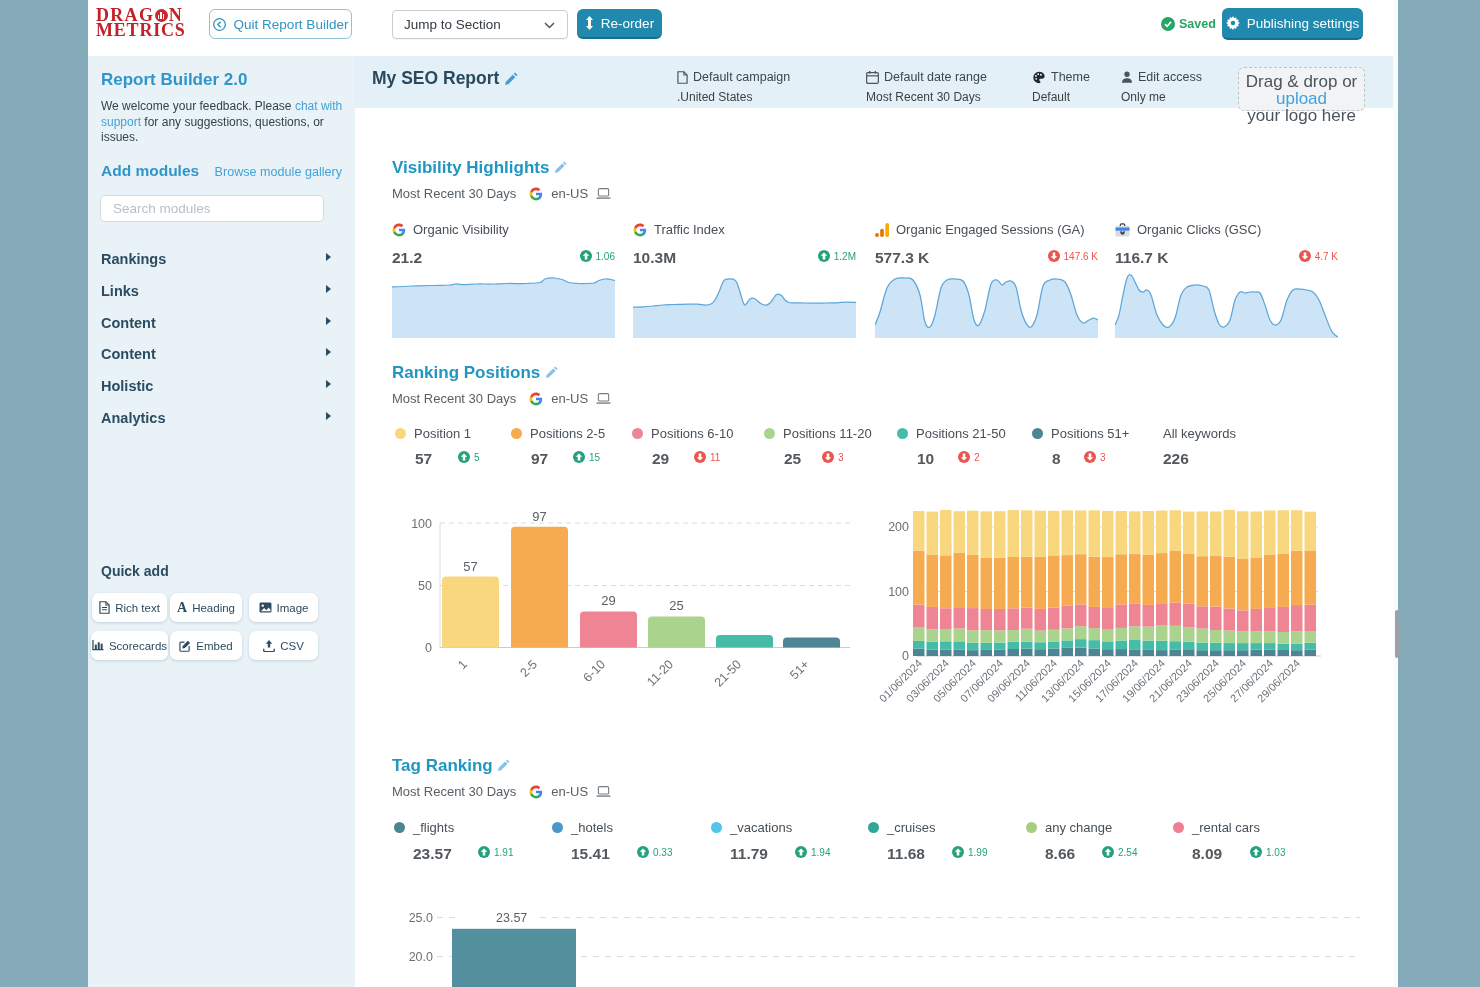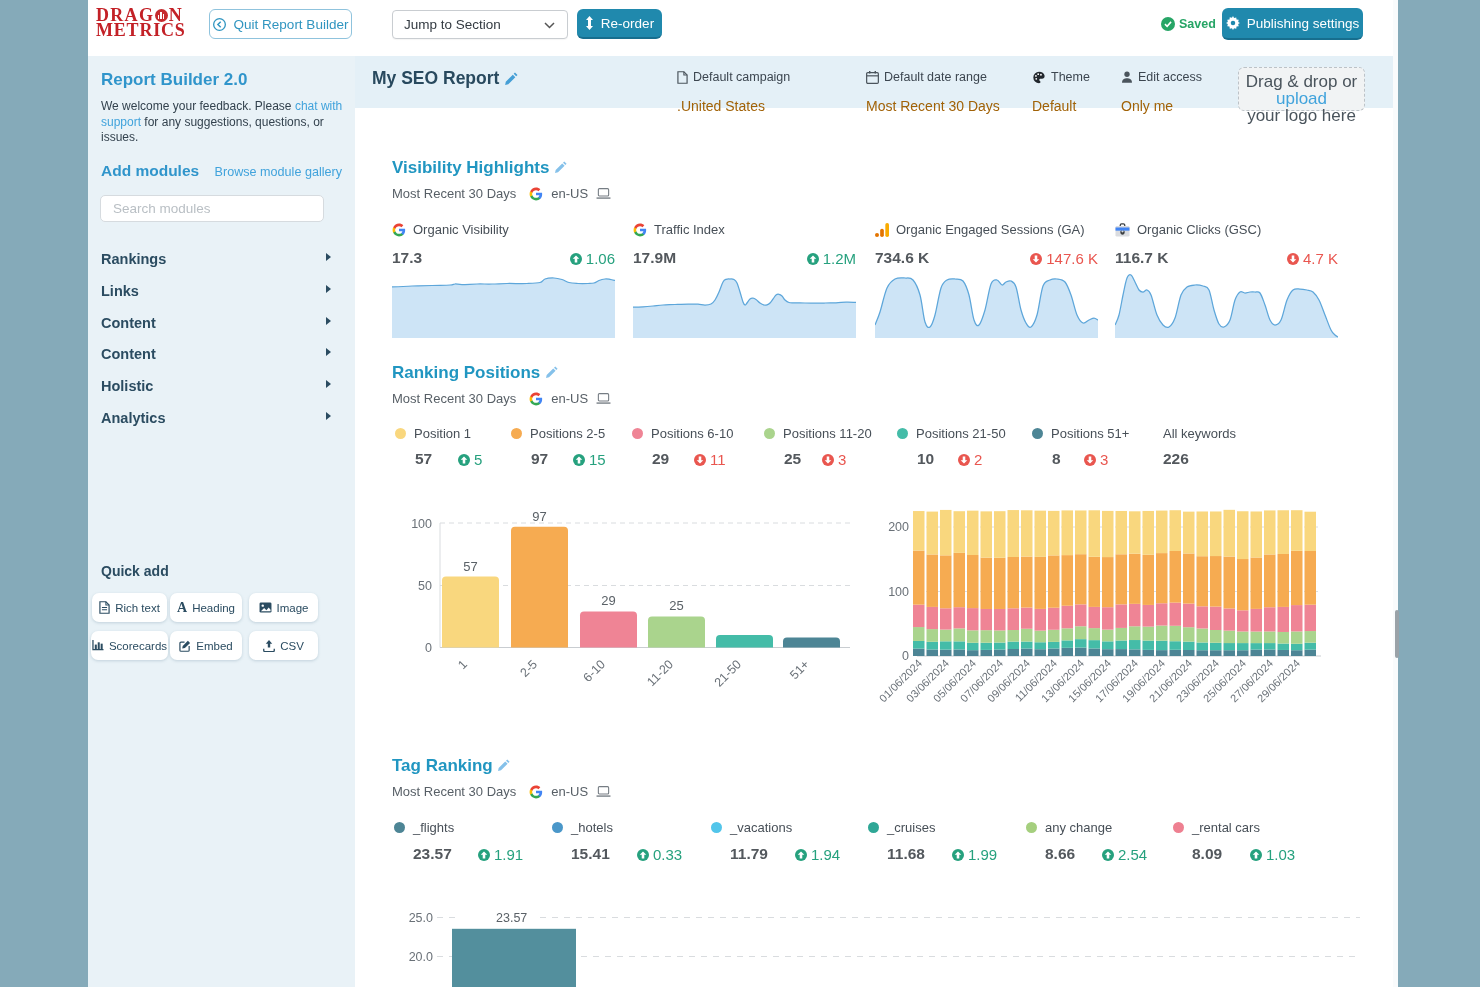--- a/index.html
+++ b/index.html
@@ -32,30 +32,30 @@
   .menu .mi { position:relative; height:31.8px; }
   .menu .mi span { position:absolute; left:13px; top:7px; font-size:14.5px; font-weight:bold; color:#2b4c61; }
   .menu .mi .arr { position:absolute; right:24px; top:9px; width:0; height:0; border-left:5px solid #2b4c61; border-top:4.5px solid transparent; border-bottom:4.5px solid transparent; }
   .qa-title { position:absolute; left:13px; top:507px; font-size:14px; font-weight:bold; color:#2b4c61; }
   .qa-btn { position:absolute; height:29px; background:#fff; border-radius:7px; box-shadow:0 1px 3px rgba(120,150,170,0.35); color:#2b4c61; font-size:11.5px; display:flex; align-items:center; justify-content:center; gap:5px; white-space:nowrap; }
   
   .band { position:absolute; left:267px; top:56px; width:1043px; height:52px; background:#e4f0f7; }
   .band h1 { position:absolute; left:17px; top:12px; font-weight:bold; font-size:17.5px; color:#28495e; white-space:nowrap; }
   .hcol { position:absolute; top:14px; font-size:12.5px; color:#3c4650; white-space:nowrap; }
   .hcol .lab { display:flex; align-items:center; gap:5px; }
-  .hcol .val { margin-top:14px; color:#a16207; font-size:14px; }
+  .hcol .val { margin-top:6px; color:#404040; font-size:12px; }
   .logo-drop { position:absolute; left:883px; top:11px; width:127px; height:44px; border:1px dashed #bcc2c7; background:#f1f3f4; border-radius:6px; font-size:17px; color:#4a545c; text-align:center; padding-top:5px; line-height:17px; }
   .logo-drop a { color:#41a3dc; }
   
   .main { position:absolute; left:267px; top:125px; width:1043px; height:862px; background:#fff; }
   .sec-title { position:absolute; font-size:17px; font-weight:bold; color:#2196c1; white-space:nowrap; }
   .sub { position:absolute; font-size:13px; color:#575f66; display:flex; align-items:center; gap:8px; white-space:nowrap; }
   .card-lab { position:absolute; font-size:13px; color:#474f57; display:flex; align-items:center; gap:7px; white-space:nowrap; }
   .val-big { position:absolute; font-size:15.5px; font-weight:bold; color:#53585d; white-space:nowrap; }
-  .chg { position:absolute; font-size:15px; display:flex; align-items:center; gap:4px; white-space:nowrap; }
+  .chg { position:absolute; font-size:10px; display:flex; align-items:center; gap:4px; white-space:nowrap; }
   .chg.up { color:#26a17e; }
   .chg.dn { color:#e9564f; }
   .dot { width:11px; height:11px; border-radius:50%; display:inline-block; }
   .leg-it { position:absolute; font-size:13px; color:#474f57; display:flex; align-items:center; gap:8px; white-space:nowrap; }
   .scroll-thumb { position:absolute; left:1395px; top:610px; width:4px; height:48px; background:#9aa2a8; border-radius:3px; }
 </style>
 </head>
 <body>
 <div class="app">
 
@@ -191,50 +191,50 @@
           </svg></span> en-US <svg width="15" height="11" viewBox="0 0 16 12">
           <rect x="2.4" y="0.7" width="11.2" height="8" rx="1.1" fill="none" stroke="#767d84" stroke-width="1.2"></rect>
           <path d="M0.4 11 h15.2" stroke="#767d84" stroke-width="1.5"></path>
         </svg></div>
 <div class="card-lab" style="left:37px;top:97px;"><svg width="14" height="14" viewBox="0 0 48 48">
           <path fill="#4285F4" d="M45.1 24.5c0-1.6-.1-3.1-.4-4.5H24v8.5h11.8c-.5 2.8-2.1 5.2-4.4 6.8v5.6h7.1c4.2-3.9 6.6-9.6 6.6-16.4z"></path>
           <path fill="#34A853" d="M24 46c6 0 11-2 14.6-5.4l-7.1-5.6c-2 1.3-4.5 2.1-7.5 2.1-5.8 0-10.7-3.9-12.4-9.2H4.2v5.8C7.8 40.9 15.3 46 24 46z"></path>
           <path fill="#FBBC05" d="M11.6 27.9c-.4-1.3-.7-2.6-.7-3.9s.2-2.7.7-3.9v-5.8H4.2C2.8 17.1 2 20.4 2 24s.8 6.9 2.2 9.7l7.4-5.8z"></path>
           <path fill="#EA4335" d="M24 10.9c3.3 0 6.2 1.1 8.5 3.3l6.3-6.3C35 4.3 30 2 24 2 15.3 2 7.8 7.1 4.2 14.3l7.4 5.8c1.7-5.3 6.6-9.2 12.4-9.2z"></path>
         </svg>Organic Visibility</div>
-<div class="val-big" style="left:37px;top:124px;">17.3</div>
+<div class="val-big" style="left:37px;top:124px;">21.2</div>
 <div class="chg up" style="right:783px;top:125px;"><svg width="12" height="12" viewBox="0 0 16 16">
           <circle cx="8" cy="8" r="8" fill="currentColor"></circle>
           <path fill="#fff" d="M8 3.2 L12.4 7.8 H9.7 V12.8 H6.3 V7.8 H3.6 Z"></path>
         </svg>1.06</div>
 <div class="abs" style="left:37px;top:145px;height:68px;"><svg width="223" height="68" viewBox="0 0 223 68">
           <path d="M0.0 17.0 C3.3 16.8 13.3 16.2 20.0 16.0 C26.7 15.8 33.7 15.7 40.0 15.5 C46.3 15.3 54.2 15.2 58.0 15.0 C61.8 14.8 61.0 14.1 63.0 14.0 C65.0 13.9 66.3 14.5 70.0 14.5 C73.7 14.5 80.0 14.1 85.0 14.0 C90.0 13.9 95.0 14.1 100.0 14.0 C105.0 13.9 109.2 13.6 115.0 13.5 C120.8 13.4 129.5 13.7 135.0 13.5 C140.5 13.3 145.0 13.2 148.0 12.5 C151.0 11.8 150.7 9.8 153.0 9.0 C155.3 8.2 159.2 7.9 162.0 8.0 C164.8 8.1 167.5 8.8 170.0 9.5 C172.5 10.2 174.3 11.8 177.0 12.5 C179.7 13.2 182.8 13.3 186.0 13.5 C189.2 13.7 193.3 13.6 196.0 13.5 C198.7 13.4 200.2 13.5 202.0 13.0 C203.8 12.5 205.2 11.2 207.0 10.5 C208.8 9.8 211.2 9.2 213.0 9.0 C214.8 8.8 216.3 9.1 218.0 9.3 C219.7 9.6 222.2 10.3 223.0 10.5 L223 68 L0 68 Z" fill="#cde4f6"></path>
           <path d="M0.0 17.0 C3.3 16.8 13.3 16.2 20.0 16.0 C26.7 15.8 33.7 15.7 40.0 15.5 C46.3 15.3 54.2 15.2 58.0 15.0 C61.8 14.8 61.0 14.1 63.0 14.0 C65.0 13.9 66.3 14.5 70.0 14.5 C73.7 14.5 80.0 14.1 85.0 14.0 C90.0 13.9 95.0 14.1 100.0 14.0 C105.0 13.9 109.2 13.6 115.0 13.5 C120.8 13.4 129.5 13.7 135.0 13.5 C140.5 13.3 145.0 13.2 148.0 12.5 C151.0 11.8 150.7 9.8 153.0 9.0 C155.3 8.2 159.2 7.9 162.0 8.0 C164.8 8.1 167.5 8.8 170.0 9.5 C172.5 10.2 174.3 11.8 177.0 12.5 C179.7 13.2 182.8 13.3 186.0 13.5 C189.2 13.7 193.3 13.6 196.0 13.5 C198.7 13.4 200.2 13.5 202.0 13.0 C203.8 12.5 205.2 11.2 207.0 10.5 C208.8 9.8 211.2 9.2 213.0 9.0 C214.8 8.8 216.3 9.1 218.0 9.3 C219.7 9.6 222.2 10.3 223.0 10.5 " fill="none" stroke="#5da6da" stroke-width="1.25"></path>
         </svg></div>
 <div class="card-lab" style="left:278px;top:97px;"><svg width="14" height="14" viewBox="0 0 48 48">
           <path fill="#4285F4" d="M45.1 24.5c0-1.6-.1-3.1-.4-4.5H24v8.5h11.8c-.5 2.8-2.1 5.2-4.4 6.8v5.6h7.1c4.2-3.9 6.6-9.6 6.6-16.4z"></path>
           <path fill="#34A853" d="M24 46c6 0 11-2 14.6-5.4l-7.1-5.6c-2 1.3-4.5 2.1-7.5 2.1-5.8 0-10.7-3.9-12.4-9.2H4.2v5.8C7.8 40.9 15.3 46 24 46z"></path>
           <path fill="#FBBC05" d="M11.6 27.9c-.4-1.3-.7-2.6-.7-3.9s.2-2.7.7-3.9v-5.8H4.2C2.8 17.1 2 20.4 2 24s.8 6.9 2.2 9.7l7.4-5.8z"></path>
           <path fill="#EA4335" d="M24 10.9c3.3 0 6.2 1.1 8.5 3.3l6.3-6.3C35 4.3 30 2 24 2 15.3 2 7.8 7.1 4.2 14.3l7.4 5.8c1.7-5.3 6.6-9.2 12.4-9.2z"></path>
         </svg>Traffic Index</div>
-<div class="val-big" style="left:278px;top:124px;">17.9M</div>
+<div class="val-big" style="left:278px;top:124px;">10.3M</div>
 <div class="chg up" style="right:542px;top:125px;"><svg width="12" height="12" viewBox="0 0 16 16">
           <circle cx="8" cy="8" r="8" fill="currentColor"></circle>
           <path fill="#fff" d="M8 3.2 L12.4 7.8 H9.7 V12.8 H6.3 V7.8 H3.6 Z"></path>
         </svg>1.2M</div>
 <div class="abs" style="left:278px;top:145px;height:68px;"><svg width="223" height="68" viewBox="0 0 223 68">
           <path d="M0.0 37.0 C1.7 37.0 6.7 37.0 10.0 36.8 C13.3 36.6 16.7 36.3 20.0 36.0 C23.3 35.7 26.3 35.2 30.0 35.0 C33.7 34.8 37.8 34.7 42.0 34.5 C46.2 34.3 51.2 34.0 55.0 34.0 C58.8 34.0 62.2 34.0 65.0 34.2 C67.8 34.4 69.8 35.0 72.0 35.0 C74.2 35.0 76.3 34.8 78.0 34.0 C79.7 33.2 80.7 32.0 82.0 30.0 C83.3 28.0 84.7 25.0 86.0 22.0 C87.3 19.0 88.8 14.1 90.0 12.0 C91.2 9.9 91.8 9.8 93.0 9.3 C94.2 8.8 95.7 9.0 97.0 9.0 C98.3 9.0 99.8 8.8 101.0 9.5 C102.2 10.2 103.0 10.9 104.0 13.0 C105.0 15.1 106.0 18.8 107.0 22.0 C108.0 25.2 109.2 29.8 110.0 32.0 C110.8 34.2 111.3 34.8 112.0 35.0 C112.7 35.2 113.2 34.0 114.0 33.0 C114.8 32.0 116.0 29.8 117.0 29.0 C118.0 28.2 119.0 28.1 120.0 28.2 C121.0 28.3 121.8 28.7 123.0 29.5 C124.2 30.3 125.7 32.1 127.0 33.0 C128.3 33.9 129.8 34.7 131.0 35.0 C132.2 35.3 133.0 35.1 134.0 34.8 C135.0 34.5 136.0 34.0 137.0 33.0 C138.0 32.0 139.0 30.3 140.0 29.0 C141.0 27.7 142.0 25.8 143.0 25.0 C144.0 24.2 145.0 24.1 146.0 24.3 C147.0 24.5 148.0 25.1 149.0 26.0 C150.0 26.9 150.8 28.9 152.0 30.0 C153.2 31.1 154.3 32.0 156.0 32.5 C157.7 33.0 159.3 32.7 162.0 32.8 C164.7 32.9 168.7 32.9 172.0 33.0 C175.3 33.1 178.7 33.2 182.0 33.2 C185.3 33.2 188.5 33.1 192.0 33.0 C195.5 32.9 199.5 32.9 203.0 32.8 C206.5 32.7 209.7 32.3 213.0 32.2 C216.3 32.1 221.3 32.3 223.0 32.3 L223 68 L0 68 Z" fill="#cde4f6"></path>
           <path d="M0.0 37.0 C1.7 37.0 6.7 37.0 10.0 36.8 C13.3 36.6 16.7 36.3 20.0 36.0 C23.3 35.7 26.3 35.2 30.0 35.0 C33.7 34.8 37.8 34.7 42.0 34.5 C46.2 34.3 51.2 34.0 55.0 34.0 C58.8 34.0 62.2 34.0 65.0 34.2 C67.8 34.4 69.8 35.0 72.0 35.0 C74.2 35.0 76.3 34.8 78.0 34.0 C79.7 33.2 80.7 32.0 82.0 30.0 C83.3 28.0 84.7 25.0 86.0 22.0 C87.3 19.0 88.8 14.1 90.0 12.0 C91.2 9.9 91.8 9.8 93.0 9.3 C94.2 8.8 95.7 9.0 97.0 9.0 C98.3 9.0 99.8 8.8 101.0 9.5 C102.2 10.2 103.0 10.9 104.0 13.0 C105.0 15.1 106.0 18.8 107.0 22.0 C108.0 25.2 109.2 29.8 110.0 32.0 C110.8 34.2 111.3 34.8 112.0 35.0 C112.7 35.2 113.2 34.0 114.0 33.0 C114.8 32.0 116.0 29.8 117.0 29.0 C118.0 28.2 119.0 28.1 120.0 28.2 C121.0 28.3 121.8 28.7 123.0 29.5 C124.2 30.3 125.7 32.1 127.0 33.0 C128.3 33.9 129.8 34.7 131.0 35.0 C132.2 35.3 133.0 35.1 134.0 34.8 C135.0 34.5 136.0 34.0 137.0 33.0 C138.0 32.0 139.0 30.3 140.0 29.0 C141.0 27.7 142.0 25.8 143.0 25.0 C144.0 24.2 145.0 24.1 146.0 24.3 C147.0 24.5 148.0 25.1 149.0 26.0 C150.0 26.9 150.8 28.9 152.0 30.0 C153.2 31.1 154.3 32.0 156.0 32.5 C157.7 33.0 159.3 32.7 162.0 32.8 C164.7 32.9 168.7 32.9 172.0 33.0 C175.3 33.1 178.7 33.2 182.0 33.2 C185.3 33.2 188.5 33.1 192.0 33.0 C195.5 32.9 199.5 32.9 203.0 32.8 C206.5 32.7 209.7 32.3 213.0 32.2 C216.3 32.1 221.3 32.3 223.0 32.3 " fill="none" stroke="#5da6da" stroke-width="1.25"></path>
         </svg></div>
 <div class="card-lab" style="left:520px;top:97px;"><svg width="14" height="14" viewBox="0 0 16 16">
           <circle cx="2.3" cy="13.7" r="2.3" fill="#e37400"></circle>
           <rect x="5.9" y="6.5" width="4.2" height="9.5" rx="2" fill="#e37400"></rect>
           <rect x="11.8" y="0" width="4.2" height="16" rx="2" fill="#f9ab00"></rect>
         </svg>Organic Engaged Sessions (GA)</div>
-<div class="val-big" style="left:520px;top:124px;">734.6 K</div>
+<div class="val-big" style="left:520px;top:124px;">577.3 K</div>
 <div class="chg dn" style="right:300px;top:125px;"><svg width="12" height="12" viewBox="0 0 16 16" style="transform:rotate(180deg)">
           <circle cx="8" cy="8" r="8" fill="currentColor"></circle>
           <path fill="#fff" d="M8 3.2 L12.4 7.8 H9.7 V12.8 H6.3 V7.8 H3.6 Z"></path>
         </svg>147.6 K</div>
 <div class="abs" style="left:520px;top:145px;height:68px;"><svg width="223" height="68" viewBox="0 0 223 68">
           <path d="M0.0 55.0 C0.8 52.8 3.0 48.2 5.0 42.0 C7.0 35.8 9.5 23.5 12.0 18.0 C14.5 12.5 17.0 10.7 20.0 9.0 C23.0 7.3 27.0 7.8 30.0 8.0 C33.0 8.2 35.5 7.2 38.0 10.0 C40.5 12.8 43.0 18.0 45.0 25.0 C47.0 32.0 48.3 46.7 50.0 52.0 C51.7 57.3 53.3 58.2 55.0 57.0 C56.7 55.8 58.2 51.5 60.0 45.0 C61.8 38.5 64.0 23.8 66.0 18.0 C68.0 12.2 69.7 11.5 72.0 10.0 C74.3 8.5 77.3 8.8 80.0 9.0 C82.7 9.2 85.7 8.3 88.0 11.0 C90.3 13.7 92.2 18.5 94.0 25.0 C95.8 31.5 97.3 45.0 99.0 50.0 C100.7 55.0 102.2 56.7 104.0 55.0 C105.8 53.3 108.0 46.8 110.0 40.0 C112.0 33.2 114.0 19.0 116.0 14.0 C118.0 9.0 120.2 9.8 122.0 10.0 C123.8 10.2 125.5 14.7 127.0 15.0 C128.5 15.3 129.5 12.7 131.0 12.0 C132.5 11.3 134.3 10.2 136.0 11.0 C137.7 11.8 139.3 12.2 141.0 17.0 C142.7 21.8 144.3 34.0 146.0 40.0 C147.7 46.0 149.3 50.2 151.0 53.0 C152.7 55.8 154.2 58.3 156.0 57.0 C157.8 55.7 160.0 51.8 162.0 45.0 C164.0 38.2 165.8 21.8 168.0 16.0 C170.2 10.2 172.7 11.2 175.0 10.0 C177.3 8.8 179.5 8.7 182.0 9.0 C184.5 9.3 187.7 9.3 190.0 12.0 C192.3 14.7 194.0 19.5 196.0 25.0 C198.0 30.5 200.0 40.3 202.0 45.0 C204.0 49.7 206.0 52.2 208.0 53.0 C210.0 53.8 212.2 50.8 214.0 50.0 C215.8 49.2 217.5 48.0 219.0 48.0 C220.5 48.0 222.3 49.7 223.0 50.0 L223 68 L0 68 Z" fill="#cde4f6"></path>
           <path d="M0.0 55.0 C0.8 52.8 3.0 48.2 5.0 42.0 C7.0 35.8 9.5 23.5 12.0 18.0 C14.5 12.5 17.0 10.7 20.0 9.0 C23.0 7.3 27.0 7.8 30.0 8.0 C33.0 8.2 35.5 7.2 38.0 10.0 C40.5 12.8 43.0 18.0 45.0 25.0 C47.0 32.0 48.3 46.7 50.0 52.0 C51.7 57.3 53.3 58.2 55.0 57.0 C56.7 55.8 58.2 51.5 60.0 45.0 C61.8 38.5 64.0 23.8 66.0 18.0 C68.0 12.2 69.7 11.5 72.0 10.0 C74.3 8.5 77.3 8.8 80.0 9.0 C82.7 9.2 85.7 8.3 88.0 11.0 C90.3 13.7 92.2 18.5 94.0 25.0 C95.8 31.5 97.3 45.0 99.0 50.0 C100.7 55.0 102.2 56.7 104.0 55.0 C105.8 53.3 108.0 46.8 110.0 40.0 C112.0 33.2 114.0 19.0 116.0 14.0 C118.0 9.0 120.2 9.8 122.0 10.0 C123.8 10.2 125.5 14.7 127.0 15.0 C128.5 15.3 129.5 12.7 131.0 12.0 C132.5 11.3 134.3 10.2 136.0 11.0 C137.7 11.8 139.3 12.2 141.0 17.0 C142.7 21.8 144.3 34.0 146.0 40.0 C147.7 46.0 149.3 50.2 151.0 53.0 C152.7 55.8 154.2 58.3 156.0 57.0 C157.8 55.7 160.0 51.8 162.0 45.0 C164.0 38.2 165.8 21.8 168.0 16.0 C170.2 10.2 172.7 11.2 175.0 10.0 C177.3 8.8 179.5 8.7 182.0 9.0 C184.5 9.3 187.7 9.3 190.0 12.0 C192.3 14.7 194.0 19.5 196.0 25.0 C198.0 30.5 200.0 40.3 202.0 45.0 C204.0 49.7 206.0 52.2 208.0 53.0 C210.0 53.8 212.2 50.8 214.0 50.0 C215.8 49.2 217.5 48.0 219.0 48.0 C220.5 48.0 222.3 49.7 223.0 50.0 " fill="none" stroke="#5da6da" stroke-width="1.25"></path>
         </svg></div>
 <div class="card-lab" style="left:760px;top:97px;"><svg width="15" height="14" viewBox="0 0 16 15">
           <path d="M5.6 4 V2.4 A1.4 1.4 0 0 1 7 1 H9 A1.4 1.4 0 0 1 10.4 2.4 V4" fill="none" stroke="#3c4043" stroke-width="1.4"></path>

